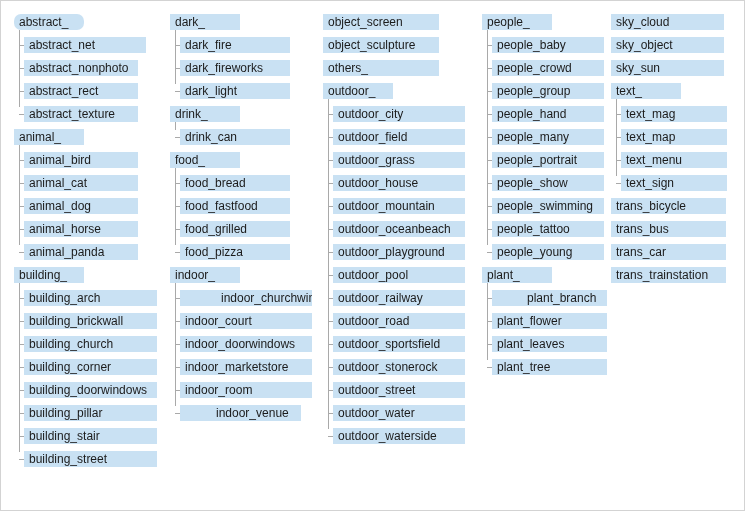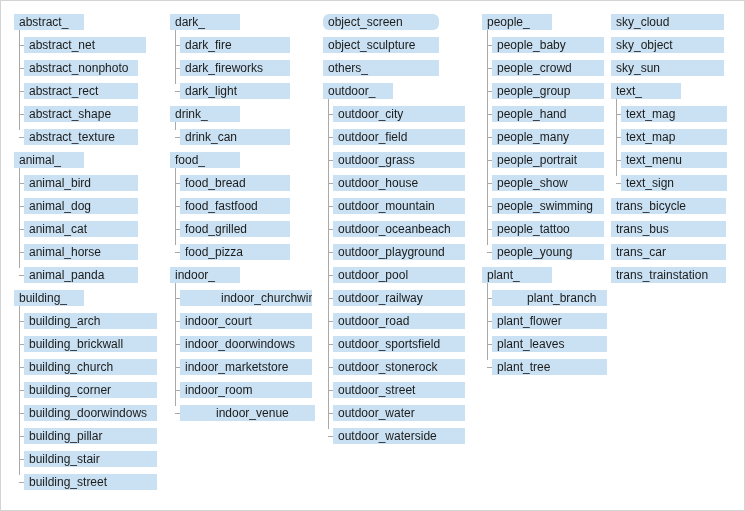--- a/index.html
+++ b/index.html
@@ -58,52 +58,49 @@
     height: 1px;
     background: var(--connector, #a9a9a9);
   }
 </style>
 </head>
 <body>
 
 <div id="canvas">
     <div class="tree-column" style="left: 13px;">
       <div class="group">
-        <div class="node" style="width: 70px;">abstract_</div>
+        <div class="node" style="width: 70px; border-radius: 7px;">abstract_</div>
         <div class="children">
           <div class="child-row">
             <div class="node" style="width: 122px;">abstract_net</div>
           </div>
           <div class="child-row">
             <div class="node" style="width: 114px;">abstract_nonphoto</div>
           </div>
           <div class="child-row">
             <div class="node" style="width: 114px;">abstract_rect</div>
           </div>
           <div class="child-row">
-            <div class="node" style="width: 114px;">abstract_shape</div>
-          </div>
-          <div class="child-row">
             <div class="node" style="width: 114px;">abstract_texture</div>
           </div>
         </div>
       </div>
       <div class="group">
         <div class="node" style="width: 70px;">animal_</div>
         <div class="children">
           <div class="child-row">
             <div class="node" style="width: 114px;">animal_bird</div>
           </div>
           <div class="child-row">
+            <div class="node" style="width: 114px;">animal_cat</div>
+          </div>
+          <div class="child-row">
             <div class="node" style="width: 114px;">animal_dog</div>
           </div>
           <div class="child-row">
-            <div class="node" style="width: 114px;">animal_cat</div>
-          </div>
-          <div class="child-row">
             <div class="node" style="width: 114px;">animal_horse</div>
           </div>
           <div class="child-row">
             <div class="node" style="width: 114px;">animal_panda</div>
           </div>
         </div>
       </div>
       <div class="group">
         <div class="node" style="width: 70px;">building_</div>
         <div class="children">
@@ -186,28 +183,28 @@
           <div class="child-row">
             <div class="node" style="width: 132px;">indoor_doorwindows</div>
           </div>
           <div class="child-row">
             <div class="node" style="width: 132px;">indoor_marketstore</div>
           </div>
           <div class="child-row">
             <div class="node" style="width: 132px;">indoor_room</div>
           </div>
           <div class="child-row">
-            <div class="node" style="width: 135px; padding-left: 36px;">indoor_venue</div>
+            <div class="node" style="width: 121px; padding-left: 36px;">indoor_venue</div>
           </div>
         </div>
       </div>
     </div>
     <div class="tree-column" style="left: 322px;">
       <div class="leaf-group">
-        <div class="node" style="width: 116px; border-radius: 6px;">object_screen</div>
+        <div class="node" style="width: 116px;">object_screen</div>
       </div>
       <div class="leaf-group">
         <div class="node" style="width: 116px;">object_sculpture</div>
       </div>
       <div class="leaf-group">
         <div class="node" style="width: 116px;">others_</div>
       </div>
       <div class="group">
         <div class="node" style="width: 70px;">outdoor_</div>
         <div class="children">

